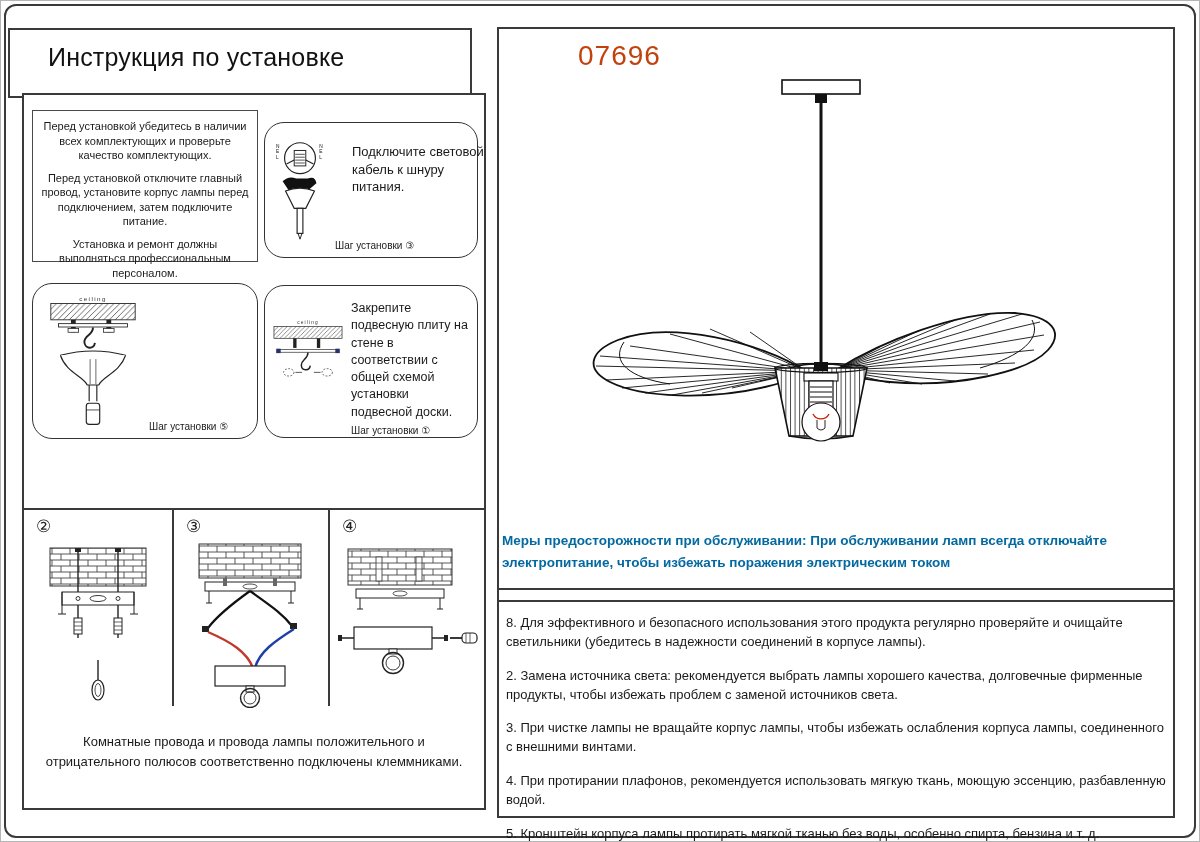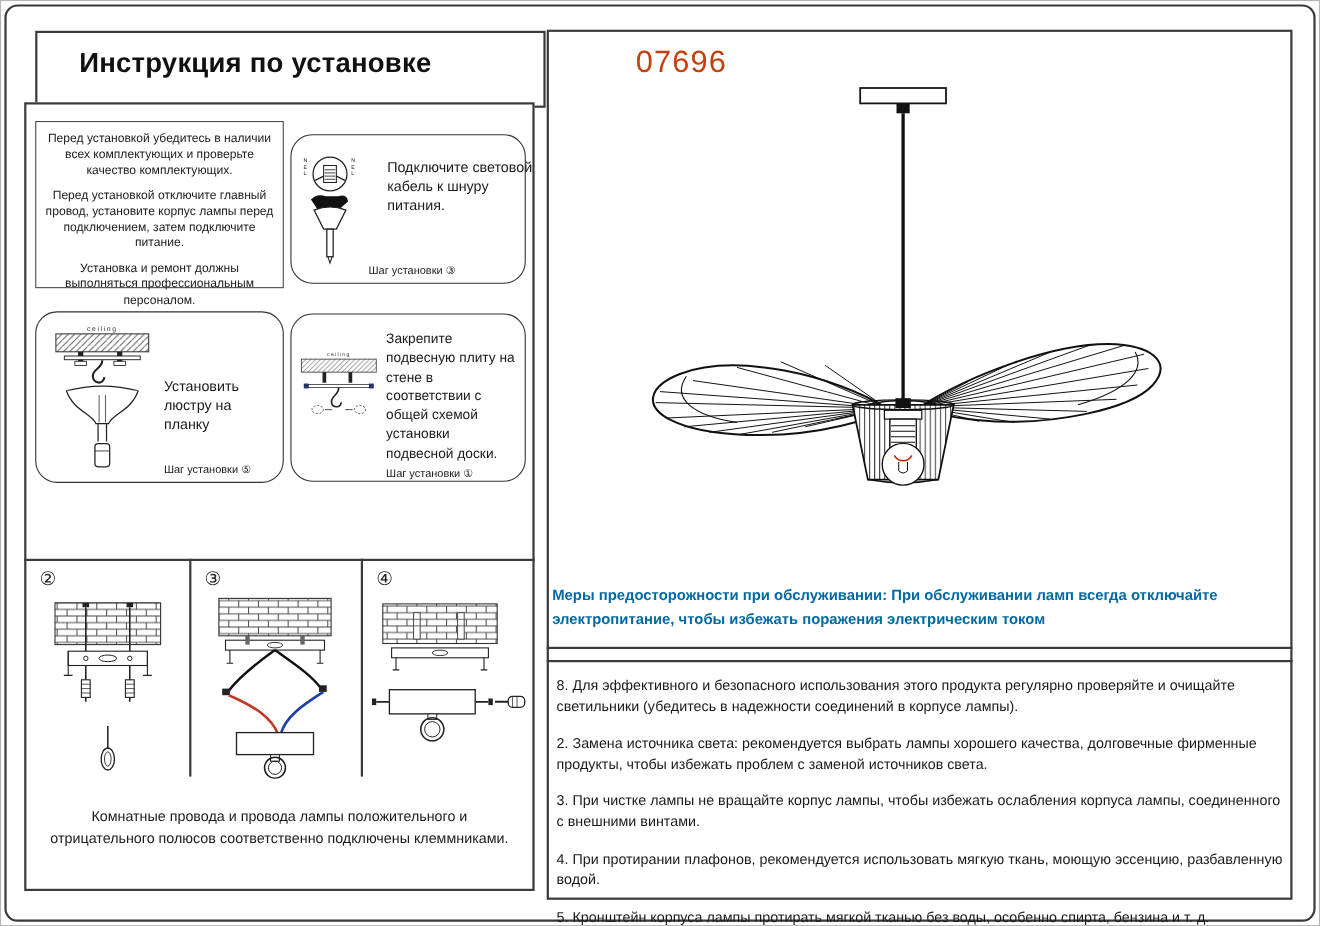--- a/index.html
+++ b/index.html
@@ -43,21 +43,21 @@
         <rect width="6" height="6" fill="#fff"></rect>
         <path d="M0 6 L6 0" stroke="#555" stroke-width="0.9"></path>
       </pattern>
       <pattern id="ribs" width="4.6" height="9" patternUnits="userSpaceOnUse">
         <rect width="4.6" height="9" fill="#fff"></rect>
         <path d="M0.5 0 V9" stroke="#333" stroke-width="0.9"></path>
       </pattern>
     </defs>
   </svg>
 
-  <div class="abs box" style="left:32px;top:28px;width:464px;height:70px;font-weight:bold;">
+  <div class="abs box" style="left:8px;top:28px;width:464px;height:70px;">
     <div class="abs title" style="left:38px;top:13px;">Инструкция по установке</div>
   </div>
   <div class="abs box" style="left:22px;top:93px;width:464px;height:717px;"></div>
 
   <div class="abs thinbox" style="left:32px;top:110px;width:226px;height:152px;padding:8px 7px;">
     <p class="note-p">Перед установкой убедитесь в наличии всех комплектующих и проверьте качество комплектующих.</p>
     <p class="note-p">Перед установкой отключите главный провод, установите корпус лампы перед подключением, затем подключите питание.</p>
     <p class="note-p" style="margin-bottom:0">Установка и ремонт должны выполняться профессиональным персоналом.</p>
   </div>
 
@@ -92,21 +92,20 @@
       <rect x="61" y="38" width="11" height="4" fill="#fff" stroke="#222" stroke-width="0.8"></rect>
       <rect x="14" y="33" width="72" height="3.5" fill="#fff" stroke="#222" stroke-width="0.9"></rect>
       <path d="M50 37 C50 45 41 45 41 52 C41 59 51 61 52 53" stroke="#222" stroke-width="2" fill="none"></path>
       <path d="M16 66 Q50 57 84 66" fill="none" stroke="#222" stroke-width="1.2"></path>
       <path d="M16 66 C22 84 40 88 44 97 L56 97 C60 88 78 84 84 66" fill="#fff" stroke="#222" stroke-width="1.2"></path>
       <path d="M46 97 V114 M54 97 V114" stroke="#222" stroke-width="1.2"></path>
       <path d="M47 70 V96 M53 70 V96" stroke="#222" stroke-width="0.7"></path>
       <rect x="43" y="116" width="14" height="22" rx="3" fill="#fff" stroke="#222" stroke-width="1.2"></rect>
       <path d="M43 123 H57" stroke="#222" stroke-width="0.8"></path>
     </svg>
-    <div class="abs step-text" style="left:116px;top:58px;width:104px;">Установить люстру на планку</div>
     <div class="abs step-label" style="left:116px;top:118px;">Шаг установки ⑤</div>
   </div>
 
   <div class="abs rbox" style="left:264px;top:285px;width:214px;height:153px;padding-left:44px;">
     <svg class="abs" style="left:6px;top:30px;" width="74" height="92" viewBox="0 0 100 124">
       <text x="50" y="10" font-size="6.5" fill="#333" text-anchor="middle" letter-spacing="1.5">ceiling</text>
       <rect x="4" y="14" width="92" height="16" fill="url(#hatch)" stroke="#333" stroke-width="1"></rect>
       <rect x="30" y="30" width="4.5" height="13" fill="#222"></rect>
       <rect x="62" y="30" width="4.5" height="13" fill="#222"></rect>
       <rect x="12" y="45" width="76" height="3.8" fill="#fff" stroke="#222" stroke-width="0.9"></rect>

